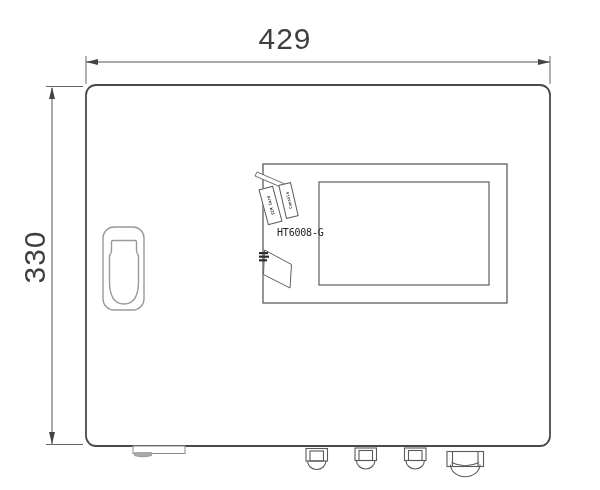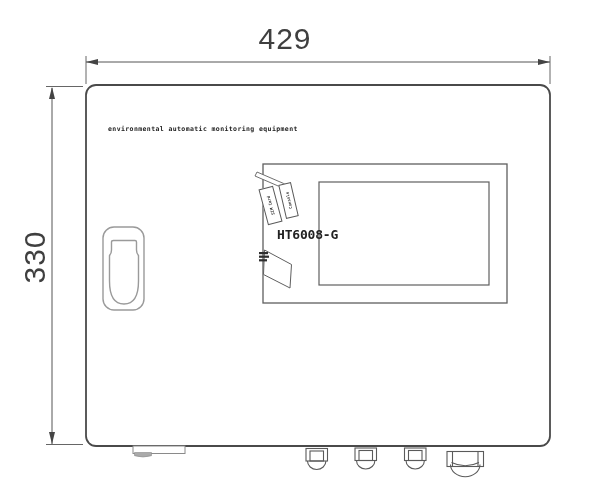--- a/index.html
+++ b/index.html
@@ -19,21 +19,21 @@
   }
   .dim-w{
     left:220px;top:22px;width:130px;text-align:center;
     font-size:30px;font-weight:400;color:#3f3f3f;letter-spacing:1px;
   }
   .dim-h{
     left:35px;top:257px;transform:translate(-50%,-50%) rotate(-90deg);
     font-size:30px;font-weight:400;color:#3f3f3f;letter-spacing:1px;
   }
   .model-no{
-    left:277px;top:227px;font-size:13px;font-weight:700;letter-spacing:-.2px;
+    left:277px;top:227px;font-size:10px;font-weight:400;letter-spacing:-.2px;
     color:#222;font-family:"DejaVu Sans Mono", monospace;
   }
   .port-chip{
     position:absolute;background:#ffffff;border:1px solid #5a5a5a;
     display:flex;align-items:center;justify-content:center;overflow:visible;
   }
   .chip-sim{left:263px;top:187px;width:13px;height:35px;transform:rotate(-15deg);}
   .chip-console{left:282px;top:183px;width:11px;height:33px;transform:rotate(-13deg);}
   .port-chip span{
     display:block;font-size:6px;font-weight:700;color:#333;white-space:nowrap;
@@ -120,21 +120,20 @@
       <polygon points="52,87 49,99 55,99" stroke="none"></polygon>
       <polygon points="52,444 49,432 55,432" stroke="none"></polygon>
     </g>
   </svg>
 
   <div class="txt dim-w">429</div>
 
   <div class="txt dim-h">330</div>
 
 
-  <div class="txt title-en">environmental automatic monitoring equipment</div>
 
   <div class="txt model-no">HT6008-G</div>
 
   <div class="port-chip chip-sim">
     <span>SIM Card</span>
   </div>
 
   <div class="port-chip chip-console">
     <span>Console</span>
   </div>

